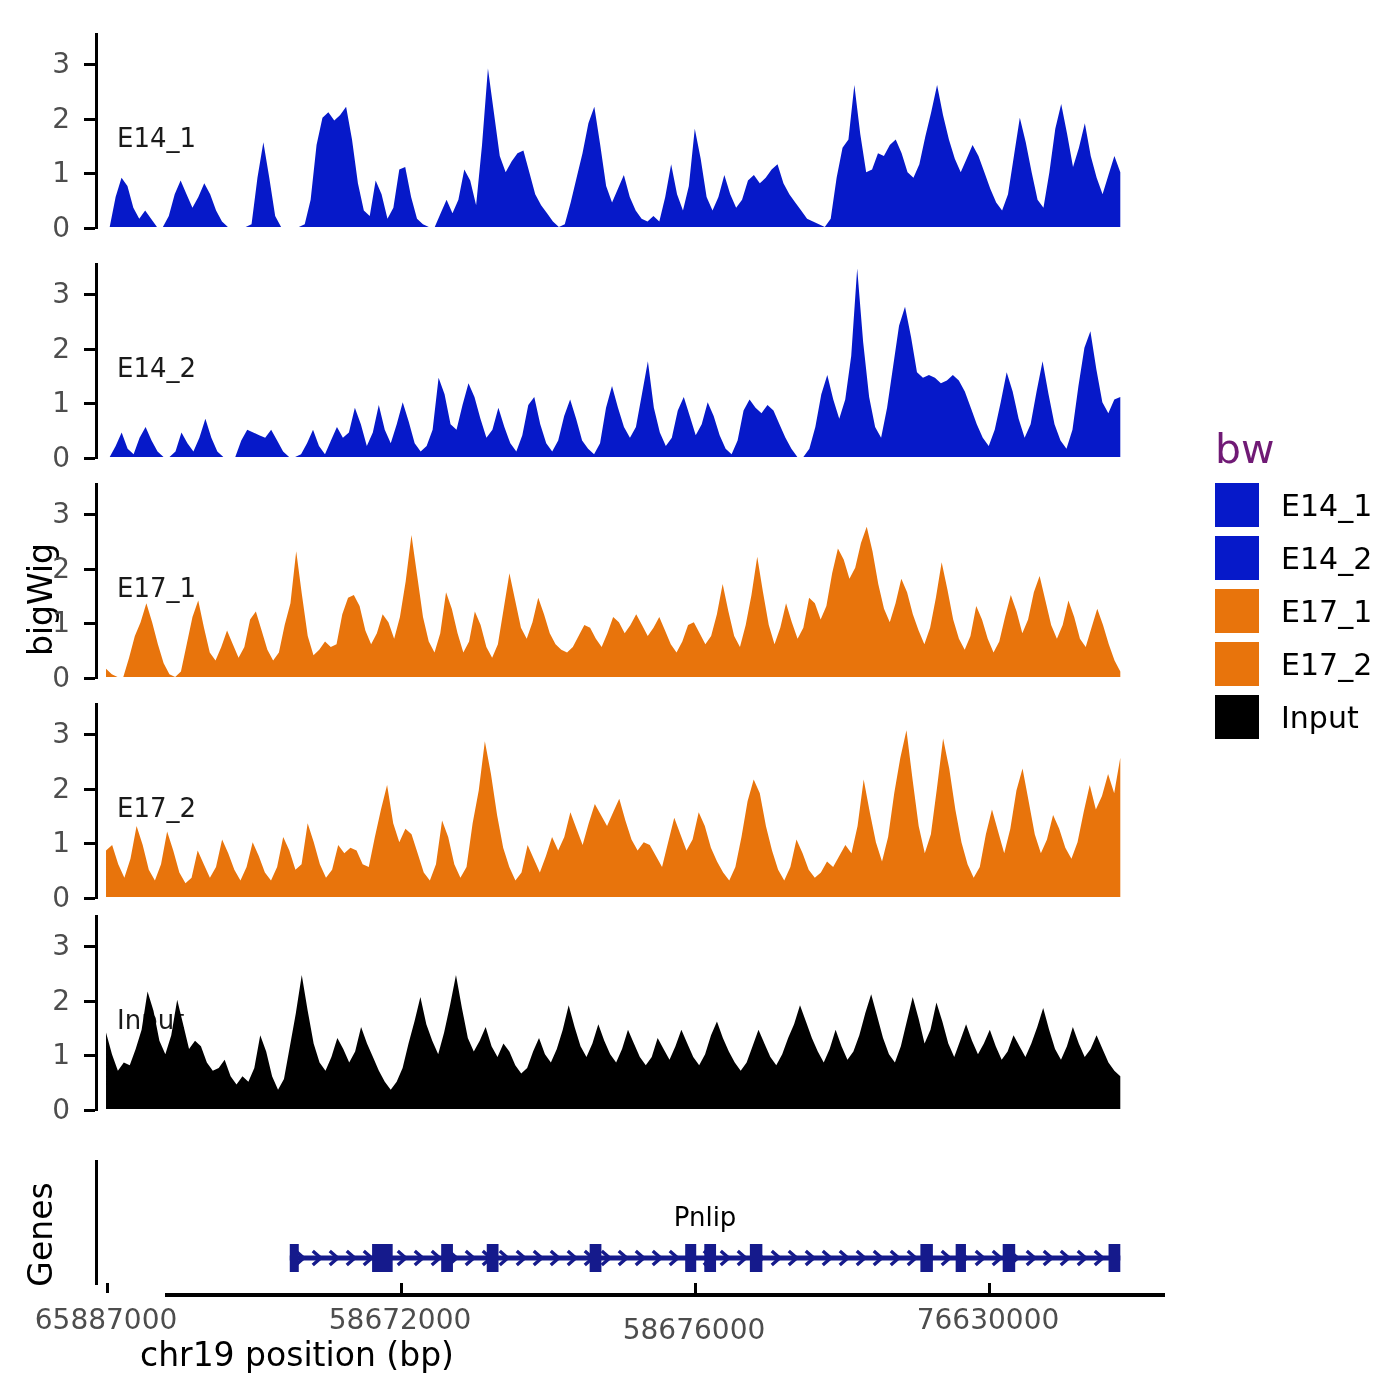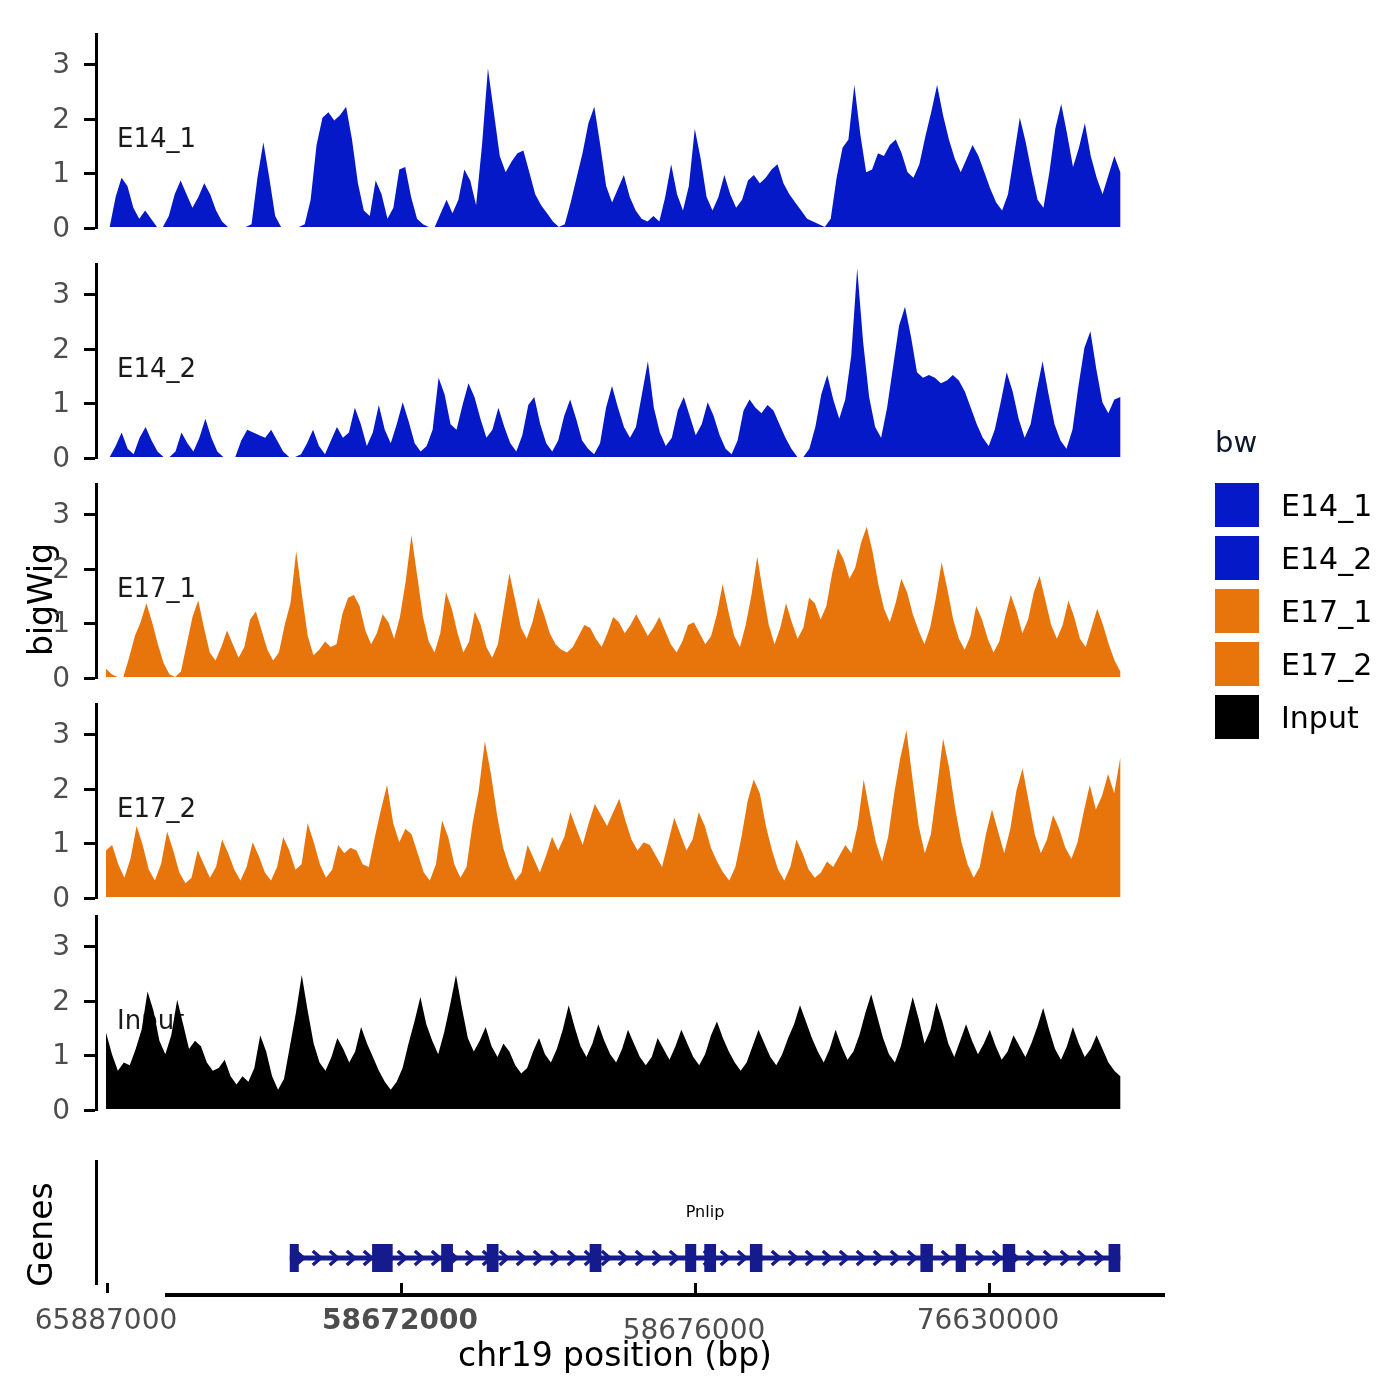--- a/index.html
+++ b/index.html
@@ -14,21 +14,21 @@
   
   .axis-title-y{
     position:absolute;
     font-size:33px;color:#000;
     transform-origin:50% 50%;
     white-space:nowrap;
   }
   .axis-title-x{
     position:absolute;
     font-size:33px;color:#000;
-    text-align:center;white-space:nowrap;
+    white-space:nowrap;
   }
 
   
   .panel{position:absolute;}
   .panel-axis{
     position:absolute;left:0;top:0;
     width:3px;background:#000;
   }
   .tick{
     position:absolute;
@@ -47,37 +47,37 @@
     font-size:26px;color:#1a1a1a;
     white-space:nowrap;
     transform:translateY(-50%);
   }
   .track-svg{position:absolute;display:block;}
 
   
   .gene-panel{position:absolute;}
   .gene-axis{position:absolute;left:0;top:0;width:3px;background:#000;}
   .gene-label{
-    position:absolute;font-size:16px;color:#000;
+    position:absolute;font-size:26px;color:#000;
     white-space:nowrap;transform:translateX(-50%);
   }
   .gene-svg{position:absolute;display:block;}
 
   
   .xaxis-line{position:absolute;height:4px;background:#000;}
   .xtick{position:absolute;width:3px;height:10px;background:#000;}
   .xticklabel{
     position:absolute;font-size:28px;color:#4d4d4d;
     white-space:nowrap;transform:translateX(-50%);
   }
 
   
   .legend{position:absolute;}
   .legend-title{
-    position:absolute;font-size:29px;color:#0f172a;white-space:nowrap;
+    position:absolute;font-size:41px;color:#701a75;white-space:nowrap;
   }
   .legend-row{position:absolute;display:flex;align-items:center;}
   .legend-key{
     width:44px;height:44px;display:block;flex:0 0 auto;
   }
   .legend-text{
     margin-left:22px;font-size:30px;color:#000;white-space:nowrap;
   }
 </style>
 </head>
@@ -235,21 +235,21 @@
         </svg>
         <div class="gene-label" style="left: 610.035px; top: 42px;">Pnlip</div>
       </div>
   </div>
 
   <div id="xaxis">
       <div class="xaxis-line" style="left: 165px; top: 1293px; width: 1000px;"></div>
       <div class="xtick" style="left: 106.025px; top: 1283px;"></div>
       <div class="xticklabel" style="left: 106.025px; top: 1303px;">65887000</div>
       <div class="xtick" style="left: 400.018px; top: 1283px;"></div>
-      <div class="xticklabel" style="left: 400.018px; top: 1303px; font-weight: bold;">58672000</div>
+      <div class="xticklabel" style="left: 400.018px; top: 1303px;">58672000</div>
       <div class="xtick" style="left: 694.011px; top: 1283px;"></div>
       <div class="xticklabel" style="left: 694.011px; top: 1303px; margin-top: 10px;">58676000</div>
       <div class="xtick" style="left: 988.004px; top: 1283px;"></div>
       <div class="xticklabel" style="left: 988.004px; top: 1303px;">76630000</div>
     </div>
 
   <div class="axis-title-x" style="left:140px; top:1335px; width:950px;">chr19 position (bp)</div>
 
   <div class="legend" style="left:1205px; top:425px; width:190px;">
     <div class="legend-title" style="left:10px; top:0px;">bw</div>

